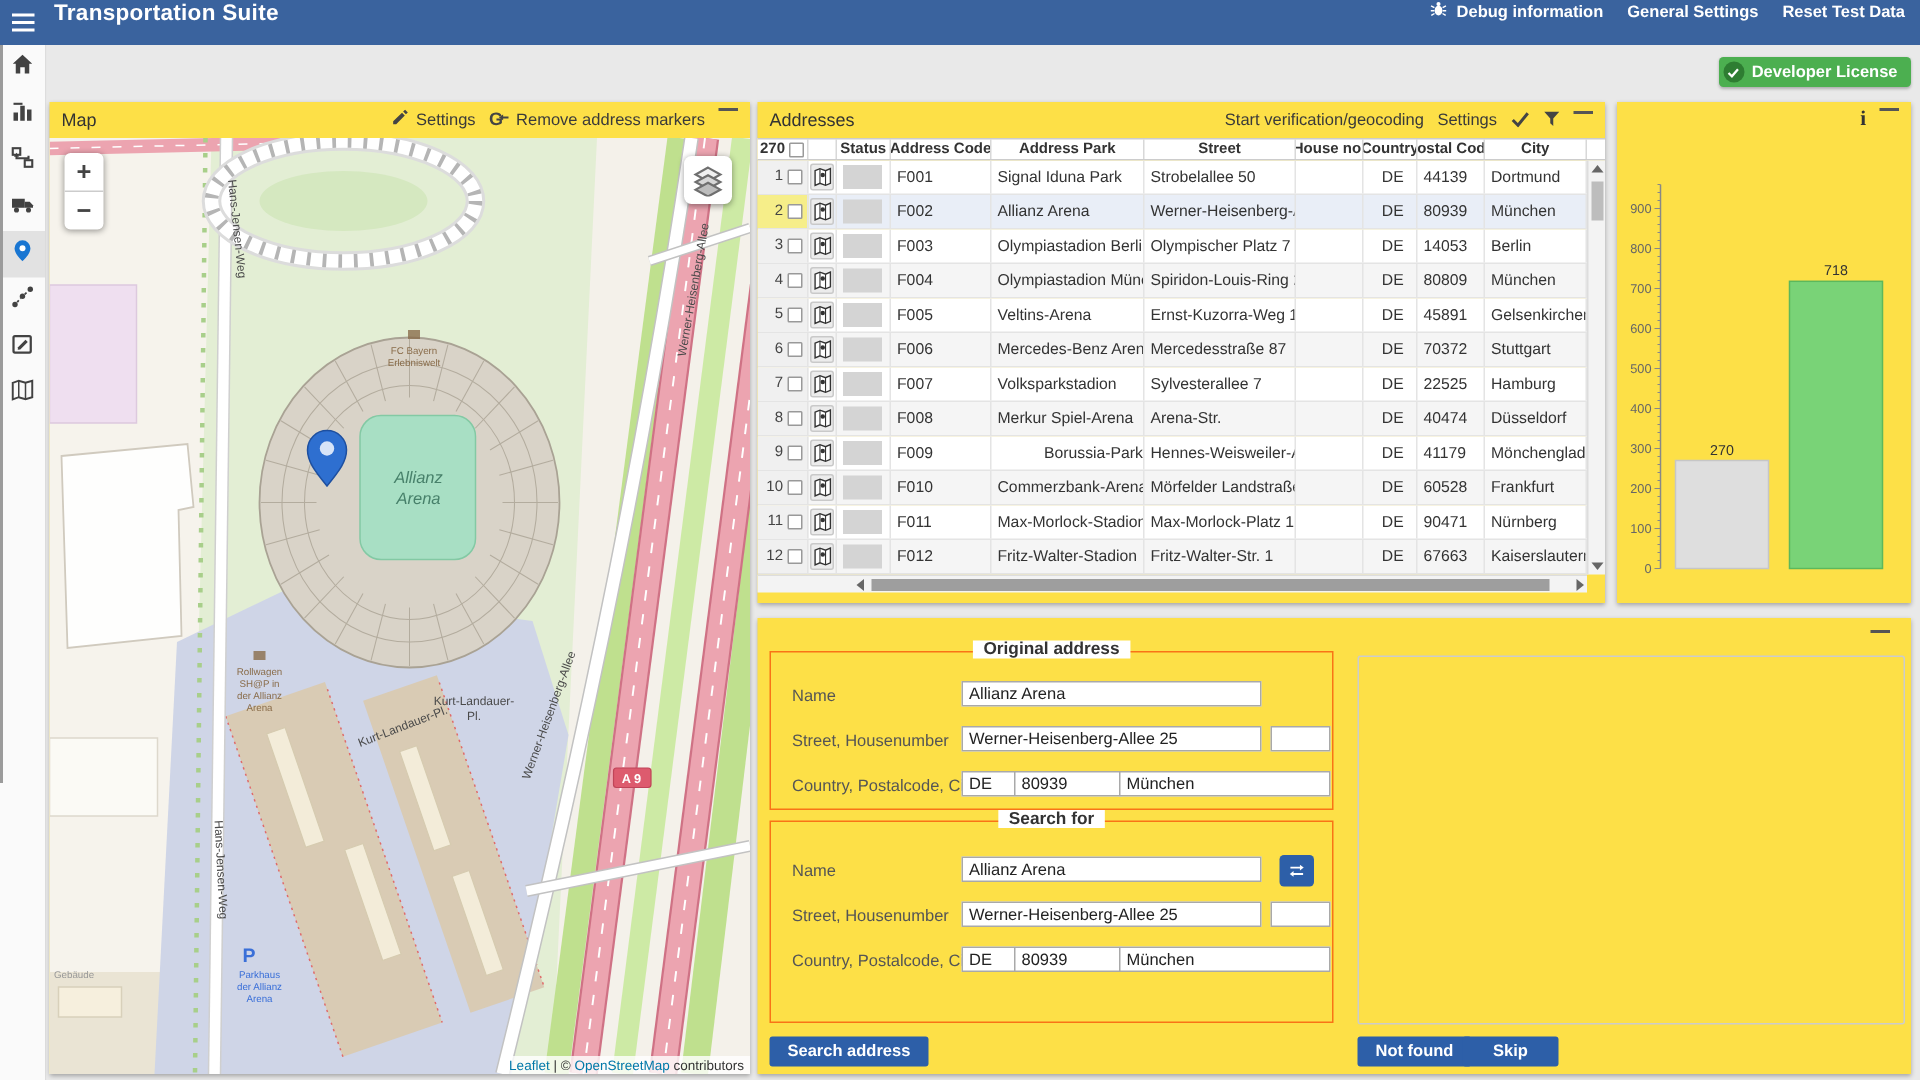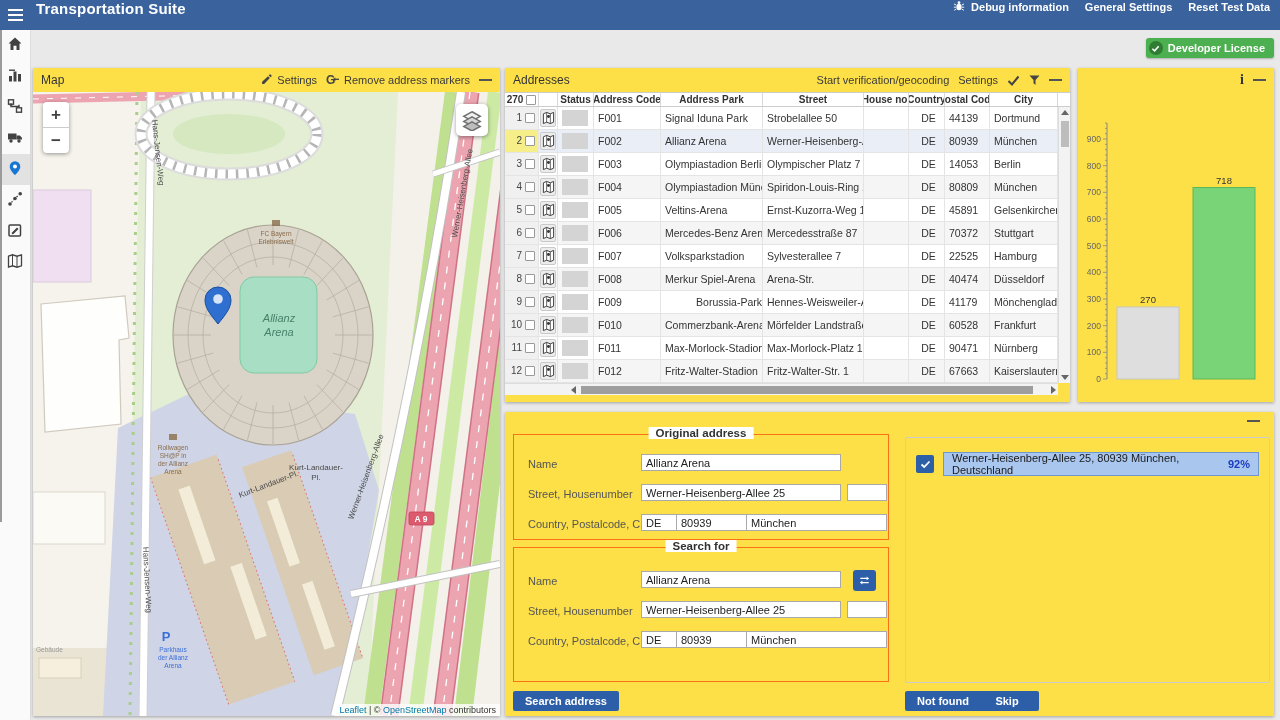--- a/index.html
+++ b/index.html
@@ -18,21 +18,21 @@
   .badge span{color:#fff;font-size:11px;font-weight:bold;}
   
   .sidebar{position:absolute;left:0;top:30px;width:30px;height:690px;background:#fafafa;border-right:1px solid #ddd;}
   .edge-line{position:absolute;left:0;top:0;width:2px;height:492px;background:#9b9b9b;}
   .side-item{width:30px;height:31px;display:flex;align-items:center;justify-content:center;cursor:pointer;}
   .side-item.active{background:#e2e2e2;}
   
   .card{position:absolute;background:#fde047;box-shadow:0 1px 3px rgba(0,0,0,.3);}
   .card-head{height:24px;display:flex;align-items:center;padding:0 8px;font-size:12px;color:#333;}
   .card-head .title{font-weight:normal;}
-  .head-right{margin-left:auto;display:flex;align-items:center;gap:9px;font-size:11px;color:#3a3a3a;}
+  .head-right{margin-left:auto;display:flex;align-items:flex-start;gap:9px;font-size:11px;color:#3a3a3a;}
   .head-right .act{display:flex;align-items:center;gap:4px;cursor:pointer;}
   .dash{width:13px;height:2px;background:#555;cursor:pointer;}
   
   .map-card{left:33px;top:68px;width:467px;height:648px;}
   .map-body{position:absolute;left:0;top:24px;width:467px;height:624px;overflow:hidden;background:#f2efe9;}
   .zoomctrl{position:absolute;left:10px;top:10px;width:26px;background:#fff;border-radius:4px;box-shadow:0 1px 4px rgba(0,0,0,.4);overflow:hidden;z-index:5;}
   .zbtn{width:26px;height:25px;display:flex;align-items:center;justify-content:center;font-size:17px;font-weight:bold;color:#444;cursor:pointer;}
   .zbtn:first-child{border-bottom:1px solid #ccc;}
   .layersctrl{position:absolute;right:12px;top:12px;width:32px;height:32px;background:#fff;border-radius:5px;box-shadow:0 1px 4px rgba(0,0,0,.4);display:flex;align-items:center;justify-content:center;cursor:pointer;z-index:5;}
   .attrib{position:absolute;right:0;bottom:0;background:rgba(255,255,255,.8);font-size:9px;color:#333;padding:1px 4px;z-index:5;}
@@ -812,30 +812,19 @@
       <input class="finput" style="left: 333px; top: 53px; width: 30px;" value="">
       <div class="flabel" style="left:14px;top:87px;">Country, Postalcode, City</div>
       <input class="finput" style="left: 127px; top: 83px; width: 26px;" value="DE">
       <input class="finput" style="left: 162px; top: 83px; width: 62px;" value="80939">
       <input class="finput" style="left: 232px; top: 83px; width: 131px;" value="München">
     </div>
 
     <button class="btn" style="position:absolute;left:8px;top:279px;">Search address</button>
 
     <div class="found">
-      <div class="found-row">
-        <div class="bigcb">
-          <svg width="11" height="9" viewBox="0 0 11 9">
-              <polyline points="1.5,4.5 4.2,7 9.5,1.5" fill="none" stroke="#fff" stroke-width="1.8"></polyline>
-            </svg>
-        </div>
-        <div class="fr-bar">
-          <span>Werner-Heisenberg-Allee 25, 80939 München, Deutschland</span>
-          <span class="fr-score">92%</span>
-        </div>
-      </div>
     </div>
 
     <button class="btn" style="position:absolute;left:400px;top:279px;">Not found</button>
     <button class="btn" style="position:absolute;left:470px;top:279px;width:64px;">Skip</button>
   </div>
 
 </div>
 
 </body></html>

